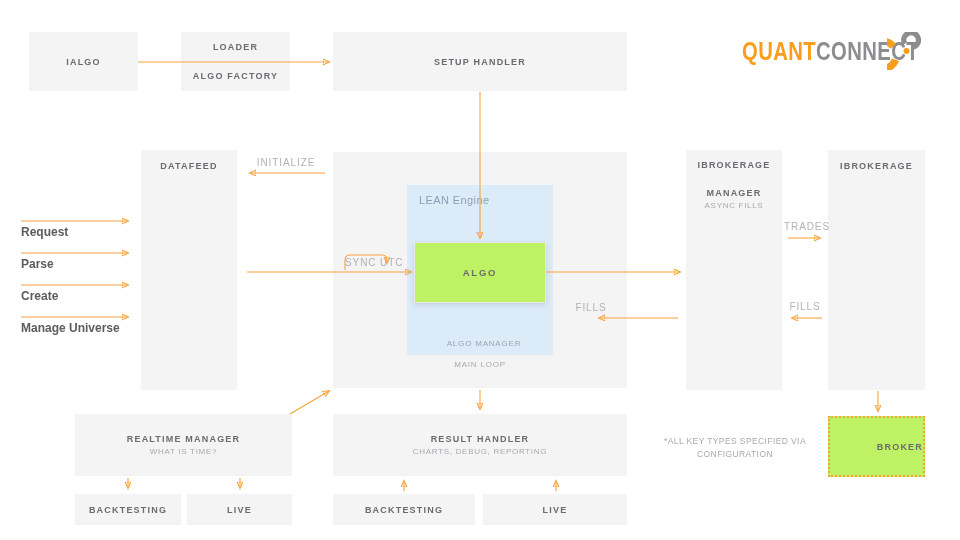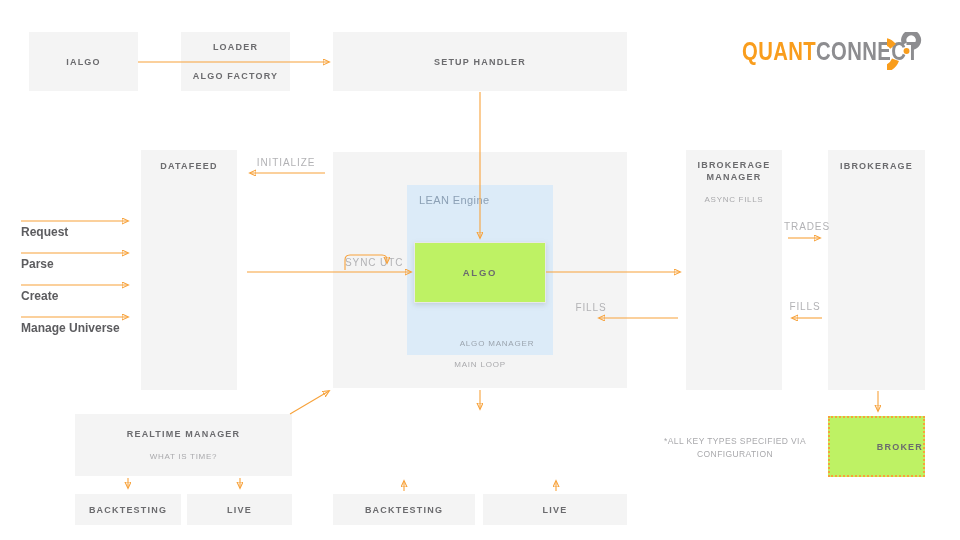--- a/index.html
+++ b/index.html
@@ -16,27 +16,27 @@
   *{margin:0;padding:0;box-sizing:border-box;}
   html,body{width:960px;height:540px;background:#ffffff;overflow:hidden;
     font-family:"Liberation Sans","DejaVu Sans",sans-serif;}
   .canvas{position:relative;width:960px;height:540px;background:#fff;}
 
   .gbox{position:absolute;background:var(--box-bg);}
   .flex-center{display:flex;flex-direction:column;align-items:center;justify-content:center;}
   .flex-top{display:flex;flex-direction:column;align-items:center;justify-content:flex-start;}
 
   .lbl-bold{font-size:9px;font-weight:700;color:var(--lbl);letter-spacing:1.2px;white-space:nowrap;}
-  .lbl-sub{font-size:8px;color:var(--sub);letter-spacing:0.7px;white-space:nowrap;margin-top:13px;}
+  .lbl-sub{font-size:8px;color:var(--sub);letter-spacing:0.7px;white-space:nowrap;margin-top:3px;}
   .edge-lbl{position:absolute;font-size:10px;color:var(--edge);letter-spacing:0.9px;text-align:center;white-space:nowrap;}
   .proc-lbl{position:absolute;font-size:12px;font-weight:700;color:var(--proc);white-space:nowrap;}
 
   .lean-box{position:absolute;left:407px;top:185px;width:146px;height:170px;background:var(--lean-bg);}
   .lean-title{position:absolute;left:12px;top:9px;font-size:11px;color:#8CA0B5;letter-spacing:0.4px;}
-  .lean-foot{position:absolute;left:17px;bottom:7px;width:100%;text-align:center;
+  .lean-foot{position:absolute;left:4px;bottom:7px;width:100%;text-align:center;
     font-size:8px;color:#9BA4AE;letter-spacing:0.8px;}
   .mainloop-lbl{position:absolute;left:333px;top:360px;width:294px;text-align:center;
     font-size:8px;color:var(--sub);letter-spacing:0.8px;}
 
   .algo-box{position:absolute;left:414px;top:242px;width:132px;height:61px;background:#bef264;
     border:1px solid #E8E8E8;box-shadow:0 2px 5px rgba(120,130,140,0.25);
     display:flex;align-items:center;justify-content:center;}
   .algo-box .lbl-bold{letter-spacing:1.8px;font-size:9.5px;}
 
   .broker-box{position:absolute;left:828px;top:416px;width:97px;height:61px;background:#bef264;
@@ -96,21 +96,21 @@
   </div>
 
   <div class="algo-box">
     <span class="lbl-bold">ALGO</span>
   </div>
 
   <div class="mainloop-lbl">MAIN LOOP</div>
 
   <div class="gbox flex-top" style="left:686px;top:150px;width:96px;height:240px;padding-top:10px;">
     <span class="lbl-bold">IBROKERAGE</span>
-    <span class="lbl-bold" style="margin-top:2px;">MANAGER</span>
+    <span class="lbl-bold" style="margin-top:18px;">MANAGER</span>
     <span class="lbl-sub">ASYNC FILLS</span>
   </div>
 
   <div class="gbox flex-top" style="left:828px;top:150px;width:97px;height:240px;padding-top:11px;">
     <span class="lbl-bold">IBROKERAGE</span>
   </div>
 
   <div class="edge-lbl" style="left:247px;top:157px;width:78px;">INITIALIZE</div>
   <div class="edge-lbl" style="left:345px;top:257px;width:42px;">SYNC UTC</div>
   <div class="edge-lbl" style="left:574px;top:302px;width:34px;">FILLS</div>
@@ -120,20 +120,24 @@
   <div class="proc-lbl" style="left:21px;top:225px;">Request</div>
   <div class="proc-lbl" style="left:21px;top:257px;text-align:center;">Parse</div>
   <div class="proc-lbl" style="left:21px;top:289px;">Create</div>
   <div class="proc-lbl" style="left:21px;top:321px;">Manage Universe</div>
 
   <div class="gbox flex-center" style="left:75px;top:414px;width:217px;height:62px;">
     <span class="lbl-bold">REALTIME MANAGER</span>
     <span class="lbl-sub">WHAT IS TIME?</span>
   </div>
 
+  <div class="gbox flex-center" style="left:333px;top:414px;width:294px;height:62px;">
+    <span class="lbl-bold">RESULT HANDLER</span>
+    <span class="lbl-sub">CHARTS, DEBUG, REPORTING</span>
+  </div>
 
   <div class="note">*ALL KEY TYPES SPECIFIED VIA CONFIGURATION</div>
 
   <div class="broker-box">
     <span class="lbl-bold">BROKER</span>
   </div>
 
   <div class="gbox flex-center" style="left:75px;top:494px;width:106px;height:31px;">
     <span class="lbl-bold">BACKTESTING</span>
   </div>

